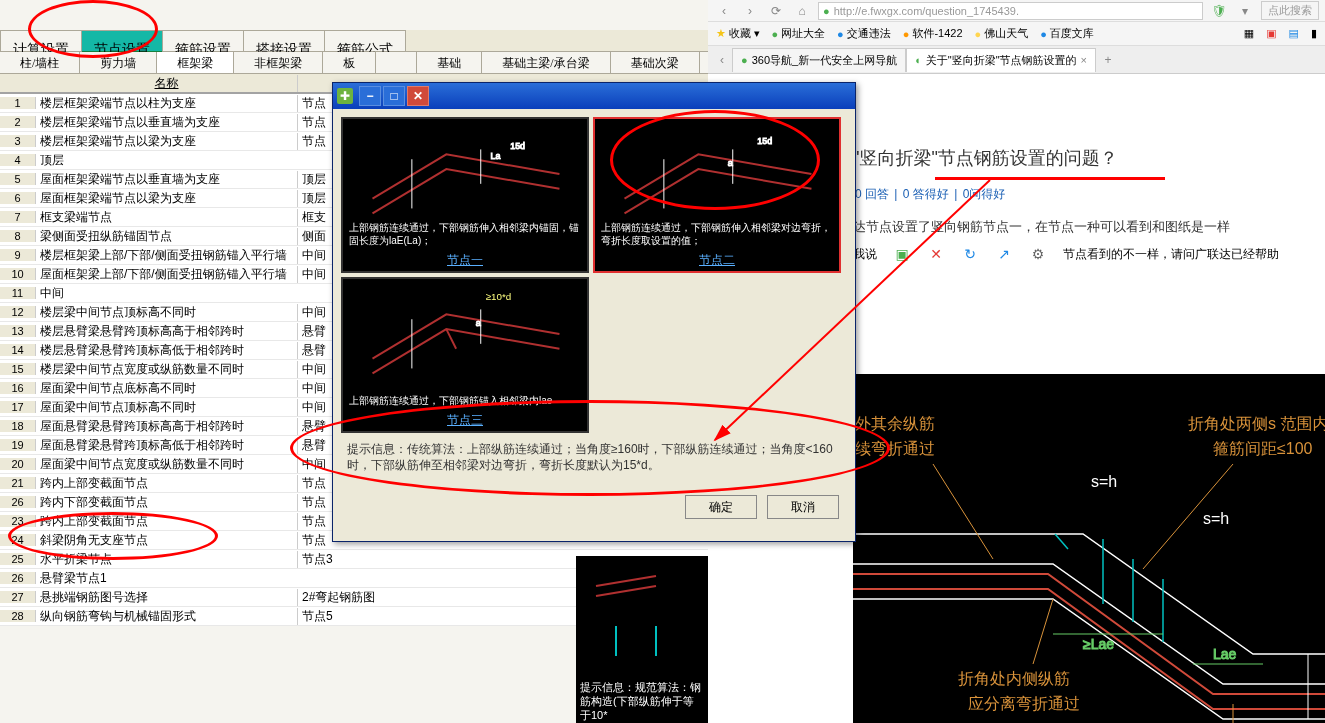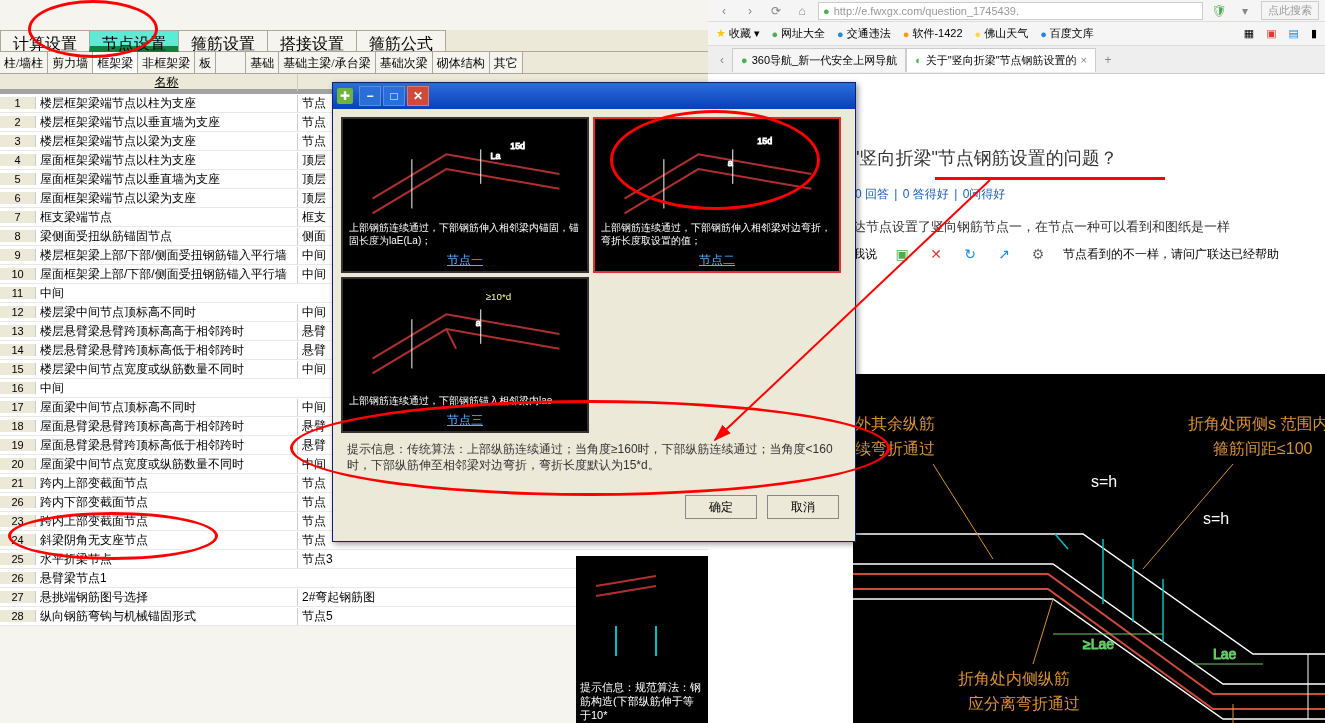--- a/index.html
+++ b/index.html
@@ -1,28 +1,28 @@
 <!DOCTYPE html>
 <html><head>
 <meta charset="utf-8">
 <style>
   * { box-sizing: border-box; margin: 0; padding: 0; font-family: "Microsoft YaHei", SimSun, sans-serif; }
   body { width: 1325px; height: 723px; background: #f5f4ef; position: relative; overflow: hidden; font-size: 12px; }
 
   
   .left-panel { position: absolute; left: 0; top: 30px; width: 708px; height: 693px; background: #f5f4ef; }
   .main-tabs { display: flex; background: #ece9d8; border-bottom: 1px solid #aca899; height: 22px; }
-  .main-tab { padding: 3px 12px; border: 1px solid #aca899; border-bottom: none; background: #f5f4ef; margin-right: -1px; cursor: pointer; font-size: 16px; }
-  .main-tab.active { background: #5eead4; border-bottom: 6px solid #15803d; margin-bottom: -1px; }
+  .main-tab { padding: 10px 12px; border: 1px solid #aca899; border-bottom: none; background: #f5f4ef; margin-right: -1px; cursor: pointer; font-size: 14px; }
+  .main-tab.active { background: #14b8a6; border-bottom: 6px solid #15803d; margin-bottom: -1px; }
   .sub-tabs { display: flex; background: #ece9d8; height: 22px; border-bottom: 1px solid #aca899; }
-  .sub-tab { padding: 3px 4px; border-right: 1px solid #aca899; background: #f5f4ef; cursor: pointer; font-size: 12px; white-space: nowrap; font-family: Liberation Serif, serif; }
+  .sub-tab { padding: 3px 20px; border-right: 1px solid #aca899; background: #f5f4ef; cursor: pointer; font-size: 12px; white-space: nowrap; font-family: Liberation Serif, serif; }
   .sub-tab.active { background: #fff; }
 
   .grid { background: #fff; }
-  .grid-header { display: flex; background: #ece9d8; border-bottom: 5px solid #a3a3a3; height: 20px; align-items: flex-start; text-decoration: underline; }
+  .grid-header { display: flex; background: #ece9d8; border-bottom: 2px solid #a3a3a3; height: 20px; align-items: flex-end; text-decoration: underline; }
   .grid-header .col1 { width: 36px; text-align: center; border-right: 1px solid #ccc; }
   .grid-header .col2 { flex: 0 0 262px; text-align: center; border-right: 1px solid #ccc; }
   .grid-header .col3 { flex: 1; text-align: center; }
   .grid-body { }
   .grid-row { display: flex; height: 19px; align-items: center; border-bottom: 1px solid #e8e8e8; }
   .grid-row .col1 { width: 36px; text-align: center; background: #ece9d8; border-right: 1px solid #ccc; font-size: 11px; }
   .grid-row .col2 { flex: 0 0 262px; padding-left: 4px; border-right: 1px solid #ccc; white-space: nowrap; overflow: hidden; }
   .grid-row .col3 { flex: 1; padding-left: 4px; white-space: nowrap; overflow: hidden; }
 
   
@@ -123,21 +123,20 @@
           <div class="col2">楼层框架梁端节点以垂直墙为支座</div>
           <div class="col3">节点</div>
         </div>
         <div class="grid-row">
           <div class="col1">3</div>
           <div class="col2">楼层框架梁端节点以梁为支座</div>
           <div class="col3">节点</div>
         </div>
         <div class="grid-row">
           <div class="col1">4</div>
-          <div class="col2">屋面框架梁端节点以柱为支座</div>
           <div class="col3">顶层</div>
         </div>
         <div class="grid-row">
           <div class="col1">5</div>
           <div class="col2">屋面框架梁端节点以垂直墙为支座</div>
           <div class="col3">顶层</div>
         </div>
         <div class="grid-row">
           <div class="col1">6</div>
           <div class="col2">屋面框架梁端节点以梁为支座</div>
@@ -182,20 +181,21 @@
           <div class="col2">楼层悬臂梁悬臂跨顶标高低于相邻跨时</div>
           <div class="col3">悬臂</div>
         </div>
         <div class="grid-row">
           <div class="col1">15</div>
           <div class="col2">楼层梁中间节点宽度或纵筋数量不同时</div>
           <div class="col3">中间</div>
         </div>
         <div class="grid-row">
           <div class="col1">16</div>
+          <div class="col2">屋面梁中间节点底标高不同时</div>
           <div class="col3">中间</div>
         </div>
         <div class="grid-row">
           <div class="col1">17</div>
           <div class="col2">屋面梁中间节点顶标高不同时</div>
           <div class="col3">中间</div>
         </div>
         <div class="grid-row">
           <div class="col1">18</div>
           <div class="col2">屋面悬臂梁悬臂跨顶标高高于相邻跨时</div>

